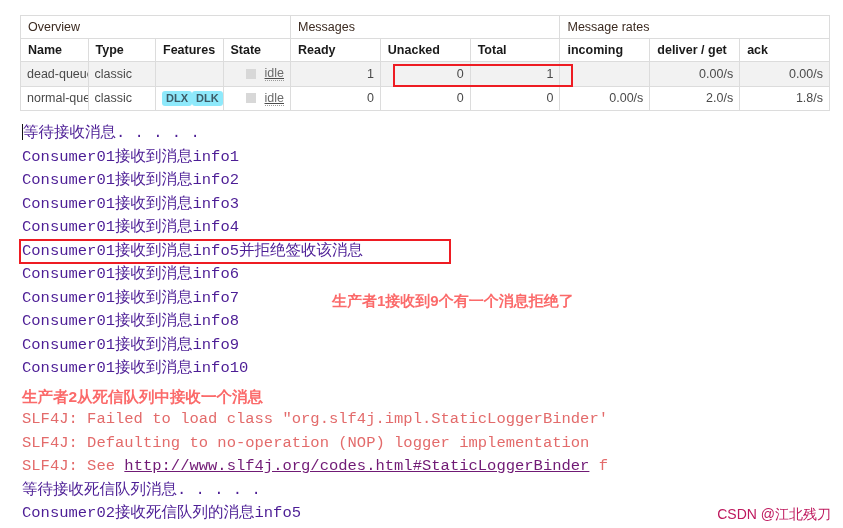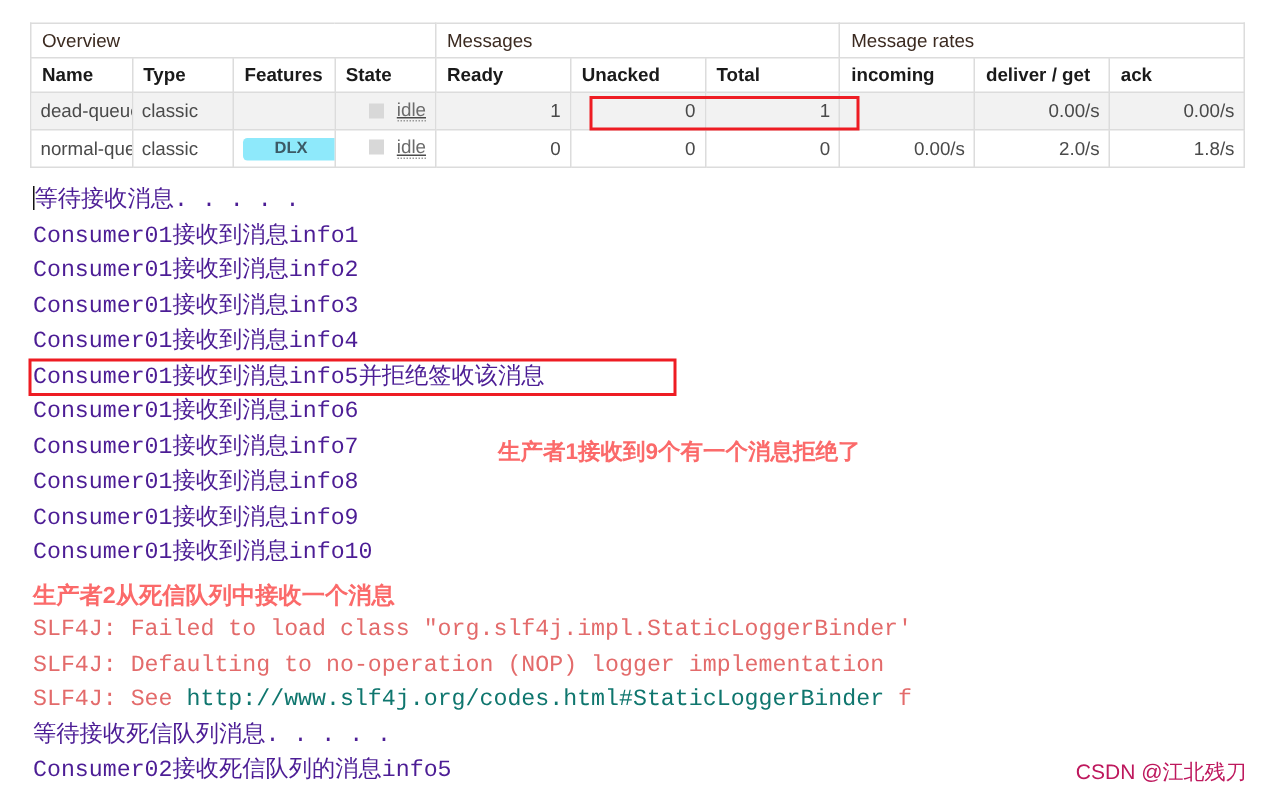--- a/index.html
+++ b/index.html
@@ -62,21 +62,21 @@
   td.state-cell { text-align: right; padding-right: 10px; }
   td.num-cell { text-align: right; padding-right: 9px; color: #555; }
 
   .badge {
     display: inline-block;
     background: #8ee9fb;
     color: #3c5a66;
     font-size: 11px;
     font-weight: bold;
     border-radius: 3px;
-    padding: 1px 21px;
+    padding: 1px 4px;
     margin-right: 0;
     line-height: 13px;
   }
   .state-inner { display: inline-flex; align-items: center; gap: 9px; text-decoration: underline; }
   .state-box {
     width: 10px; height: 10px;
     background: #d8d8d8;
     display: inline-block;
   }
   .idle-txt {
@@ -105,21 +105,22 @@
     font-size: 15.5px;
     line-height: 23.5px;
     color: #4c1d95;
     white-space: pre;
     letter-spacing: 0px;
   }
   .cline.err {
     color: #e36b6b;
   }
   .cline.err .lnk {
-    color: #0f766e;
+    color: #701a75;
+    text-decoration: underline;
   }
   .caret {
     display: inline-block;
     width: 1px;
     height: 16px;
     background: #111;
     vertical-align: -3px;
     margin-right: 0px;
   }
   #msg-box {

